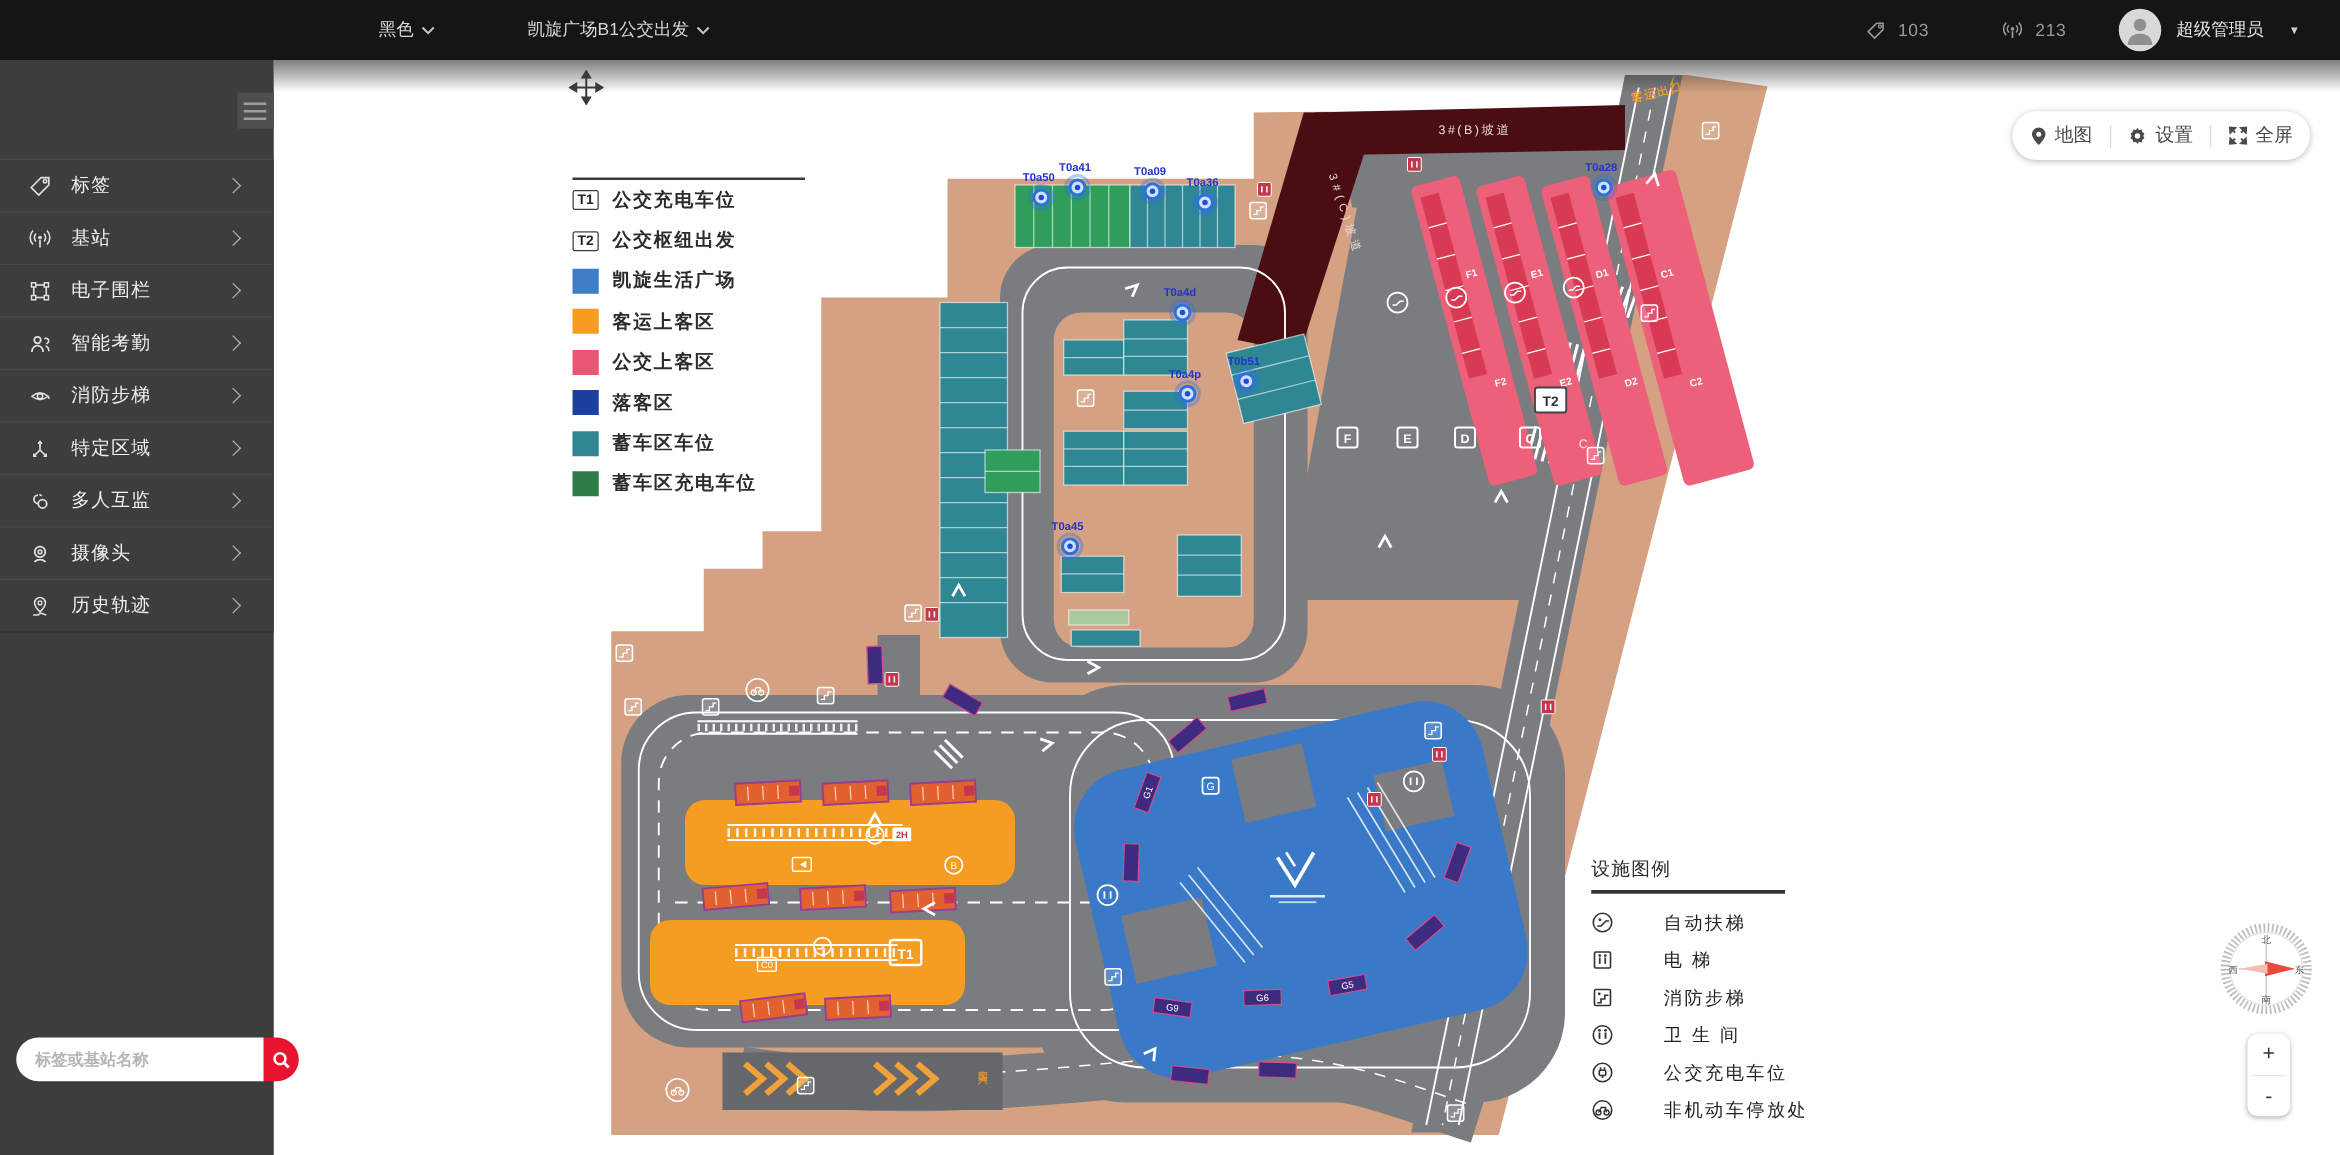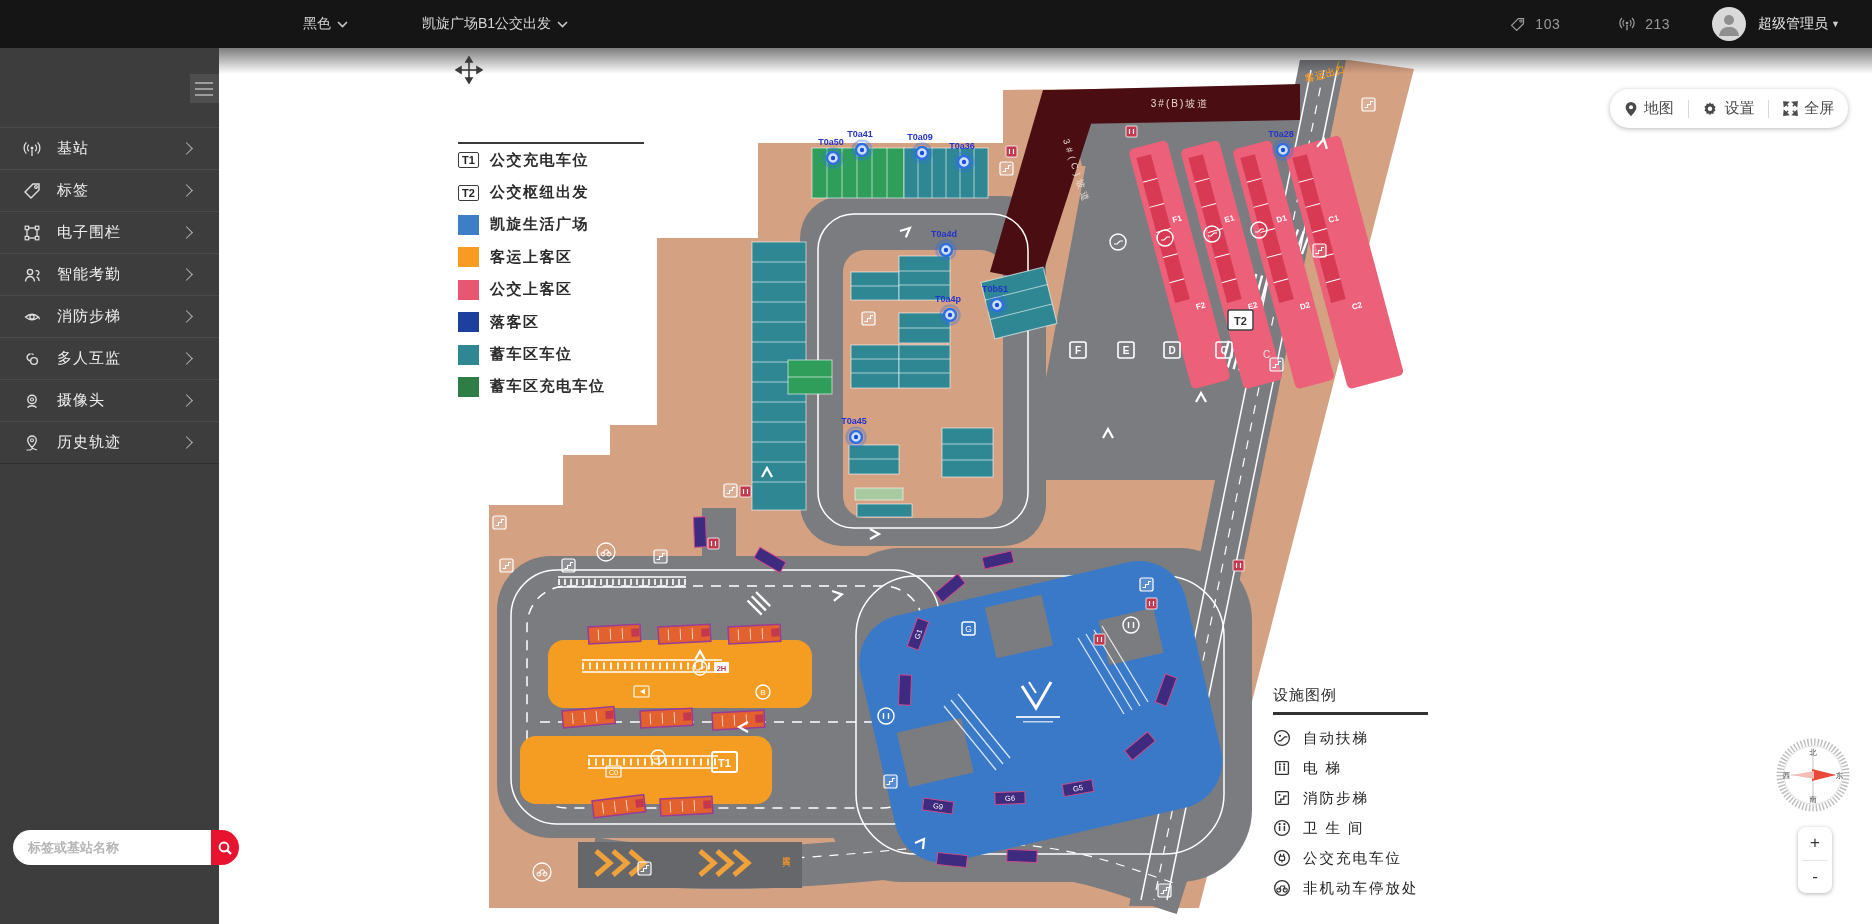--- a/index.html
+++ b/index.html
@@ -7,21 +7,21 @@
 
   
   .topbar{position:absolute;left:0;top:0;width:1872px;height:48px;background:#151515;z-index:30;}
   .tb-item{position:absolute;top:0;height:48px;display:flex;align-items:center;gap:6px;color:#d6d6d6;font-size:14px;cursor:pointer;}
   .tb-theme{left:303px;}
   .tb-map{left:422px;font-weight:500;}
   .tb-right{position:absolute;right:12px;top:0;height:48px;display:flex;align-items:center;}
   .tb-stat{display:flex;align-items:center;gap:9px;color:#9a9a9a;font-size:14px;}
   .tb-stat .num{letter-spacing:.5px;}
   .avatar{width:34px;height:34px;border-radius:50%;background:#d9d9d9;display:flex;align-items:center;justify-content:center;overflow:hidden;}
-  .tb-user{display:flex;align-items:center;gap:3px;color:#e4e4e4;font-size:14px;cursor:pointer;}
+  .tb-user{display:flex;align-items:center;gap:20px;color:#e4e4e4;font-size:14px;cursor:pointer;}
   .caret{font-size:9px;color:#d0d0d0;}
 
   
   .sidebar{position:absolute;left:0;top:48px;width:219px;height:876px;background:#3d3d3d;z-index:20;}
   .hamburger{position:absolute;left:190px;top:26px;width:29px;height:29px;background:#4e4e4e;display:flex;flex-direction:column;justify-content:center;gap:4px;padding-left:5px;box-sizing:border-box;cursor:pointer;}
   .hamburger span{display:block;width:18px;height:2px;background:#9d9d9d;}
   .menu{position:absolute;left:0;top:79px;width:219px;border-bottom:1px solid #2f2f2f;}
   .menu-item{height:42px;display:flex;align-items:center;border-top:1px solid #4a4a4a;background:#3d3d3d;cursor:pointer;box-sizing:border-box;}
   .mi-icon{width:20px;height:20px;margin-left:22px;flex:0 0 auto;}
   .mi-label{margin-left:15px;color:#efefef;font-size:15px;letter-spacing:1px;flex:1;}
@@ -46,21 +46,21 @@
   .ml-label{margin-left:11px;font-size:15px;font-weight:600;color:#2c2c2c;letter-spacing:1.5px;}
   .striped{background-image:linear-gradient(to bottom,transparent 28%,rgba(255,255,255,.55) 28%,rgba(255,255,255,.55) 35%,transparent 35%,transparent 62%,rgba(255,255,255,.55) 62%,rgba(255,255,255,.55) 69%,transparent 69%);}
 
   .map-toolbar{position:absolute;left:1391px;top:41px;width:238px;height:39px;background:#fff;border-radius:19px;box-shadow:0 1px 5px rgba(0,0,0,.28);display:flex;align-items:center;justify-content:space-evenly;z-index:6;}
   .mt-btn{display:flex;align-items:center;gap:6px;color:#4a4a4a;font-size:15px;cursor:pointer;}
   .mt-div{width:1px;height:18px;background:#d9d9d9;}
 
   .facility-legend{position:absolute;left:1054px;top:638px;z-index:6;}
   .fl-title{font-size:15px;color:#2c2c2c;letter-spacing:1px;font-weight:500;}
   .fl-rule{width:155px;height:2.5px;background:#333;margin-top:7px;}
-  .fl-item{display:flex;align-items:center;height:29px;margin-top:1px;}
+  .fl-item{display:flex;align-items:center;height:29px;margin-top:1px;gap:28px;}
   .fl-item:first-of-type{margin-top:9px;}
   .fl-icon{width:18px;height:18px;flex:0 0 auto;}
   .fl-label{margin-left:12px;font-size:14.5px;color:#222;letter-spacing:2px;}
 
   .compass{position:absolute;left:1556px;top:689px;width:76px;height:76px;z-index:6;}
   .zoom-ctl{position:absolute;left:1579px;top:779px;width:34px;height:66px;background:#fff;border-radius:8px;box-shadow:0 1px 4px rgba(0,0,0,.3);z-index:6;display:flex;flex-direction:column;}
   .zoom-btn{flex:1;display:flex;align-items:center;justify-content:center;font-size:17px;color:#333;cursor:pointer;background:none;border:none;font-family:inherit;}
   .zoom-div{height:1px;background:#e6e6e6;margin:0 4px;}
 </style>
 </head>
@@ -112,33 +112,33 @@
 
   <div class="sidebar">
     <div class="hamburger">
         <span></span>
         <span></span>
         <span></span>
       </div>
     <div class="menu" id="sidebar-menu">
   <div class="menu-item">
     <span class="mi-icon"><svg width="20" height="20" viewBox="0 0 20 20">
+              <path d="M3 11 L11 3 H17 V9 L9 17 Z" fill="none" stroke="#e0e0e0" stroke-width="1.4"></path>
+              <circle cx="14" cy="6" r="1.4" fill="none" stroke="#e0e0e0" stroke-width="1.2"></circle>
+            </svg></span>
+    <span class="mi-label">标签</span>
+    <span class="mi-chevron"></span>
+  </div>
+
+  <div class="menu-item">
+    <span class="mi-icon"><svg width="20" height="20" viewBox="0 0 20 20">
               <circle cx="10" cy="9" r="1.5" fill="#e0e0e0"></circle>
               <path d="M10 11 V17 M6.8 12.2 a4.6 4.6 0 0 1 0-6.4 M13.2 5.8 a4.6 4.6 0 0 1 0 6.4 M4.4 14.6 a8 8 0 0 1 0-11.2 M15.6 3.4 a8 8 0 0 1 0 11.2" fill="none" stroke="#e0e0e0" stroke-width="1.3"></path>
             </svg></span>
     <span class="mi-label">基站</span>
-    <span class="mi-chevron"></span>
-  </div>
-
-  <div class="menu-item">
-    <span class="mi-icon"><svg width="20" height="20" viewBox="0 0 20 20">
-              <path d="M3 11 L11 3 H17 V9 L9 17 Z" fill="none" stroke="#e0e0e0" stroke-width="1.4"></path>
-              <circle cx="14" cy="6" r="1.4" fill="none" stroke="#e0e0e0" stroke-width="1.2"></circle>
-            </svg></span>
-    <span class="mi-label">标签</span>
     <span class="mi-chevron"></span>
   </div>
 
   <div class="menu-item">
     <span class="mi-icon"><svg width="20" height="20" viewBox="0 0 20 20">
               <rect x="5" y="5" width="10" height="10" fill="none" stroke="#e0e0e0" stroke-width="1.3"></rect>
               <rect x="3.2" y="3.2" width="3.4" height="3.4" fill="#3d3d3d" stroke="#e0e0e0" stroke-width="1.2"></rect>
               <rect x="13.4" y="3.2" width="3.4" height="3.4" fill="#3d3d3d" stroke="#e0e0e0" stroke-width="1.2"></rect>
               <rect x="3.2" y="13.4" width="3.4" height="3.4" fill="#3d3d3d" stroke="#e0e0e0" stroke-width="1.2"></rect>
               <rect x="13.4" y="13.4" width="3.4" height="3.4" fill="#3d3d3d" stroke="#e0e0e0" stroke-width="1.2"></rect>
@@ -160,20 +160,28 @@
   <div class="menu-item">
     <span class="mi-icon"><svg width="20" height="20" viewBox="0 0 20 20">
               <path d="M3.5 10 Q10 4.5 16.5 10 Q10 15.5 3.5 10 Z" fill="none" stroke="#e0e0e0" stroke-width="1.3"></path>
               <circle cx="10" cy="10" r="2.1" fill="none" stroke="#e0e0e0" stroke-width="1.3"></circle>
               <path d="M16.5 10 l1 2.2" stroke="#e0e0e0" stroke-width="1.2"></path>
             </svg></span>
     <span class="mi-label">消防步梯</span>
     <span class="mi-chevron"></span>
   </div>
 
+  <div class="menu-item">
+    <span class="mi-icon"><svg width="20" height="20" viewBox="0 0 20 20">
+              <path d="M10 11 V4.5 M10 11 L5.2 15.8 M10 11 L14.8 15.8" fill="none" stroke="#e0e0e0" stroke-width="1.4"></path>
+              <path d="M8.5 6 L10 4.2 L11.5 6 M5 13.8 L5 16 L7.2 16 M15 13.8 L15 16 L12.8 16" fill="none" stroke="#e0e0e0" stroke-width="1.2"></path>
+            </svg></span>
+    <span class="mi-label">特定区域</span>
+    <span class="mi-chevron"></span>
+  </div>
 
   <div class="menu-item">
     <span class="mi-icon"><svg width="20" height="20" viewBox="0 0 20 20">
               <path d="M8.5 5 a3.4 3.4 0 1 0 0 6.8" fill="none" stroke="#e0e0e0" stroke-width="1.4"></path>
               <circle cx="12" cy="12" r="3.4" fill="none" stroke="#e0e0e0" stroke-width="1.4"></circle>
               <path d="M9.5 4.5 l2 1.2" stroke="#e0e0e0" stroke-width="1.2"></path>
             </svg></span>
     <span class="mi-label">多人互监</span>
     <span class="mi-chevron"></span>
   </div>

